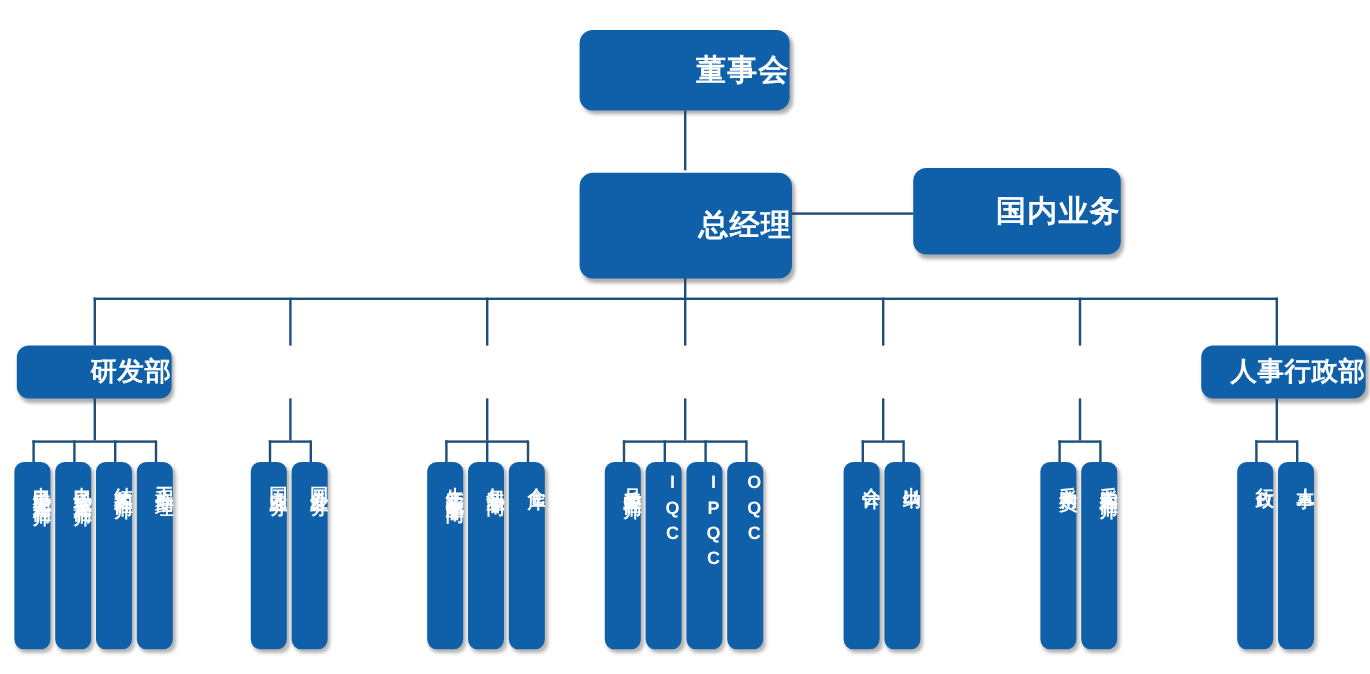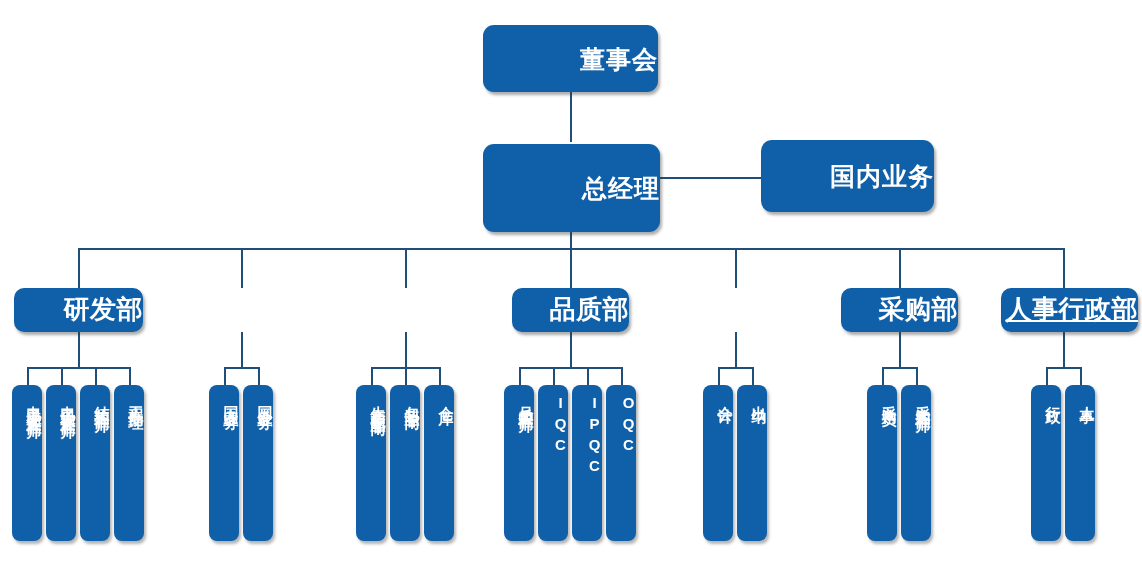--- a/index.html
+++ b/index.html
@@ -39,21 +39,21 @@
     font-weight: bold;
     box-shadow: 2px 3px 3px rgba(60, 60, 60, 0.42);
     line-height: 1.12;
   }
   .node.top {
     font-size: 25px;
     letter-spacing: 1px;
     border-radius: 11px;
   }
   .node.dept {
-    font-size: 26px;
+    font-size: 22px;
     letter-spacing: 0.5px;
     border-radius: 10px;
   }
   
   .node.leaf {
     font-size: 15px;
     border-radius: 8px;
     align-items: flex-start;
     padding-top: 9px;
     box-shadow: 2px 3px 3px rgba(60, 60, 60, 0.38);
@@ -139,27 +139,21 @@
     <span>总经理</span>
   </div>
 
   <div class="node top" style="left:761px; top:140px; width:173px; height:72px;">
     <span>国内业务</span>
   </div>
 
   <div class="node dept" style="left:14px; top:288px; width:129px; height:44px;">
     <span>研发部</span>
   </div>
-  <div class="node dept" style="left:512px; top:288px; width:117px; height:44px;">
-    <span>品质部</span>
-  </div>
-  <div class="node dept" style="left:841px; top:288px; width:117px; height:44px;">
-    <span>采购部</span>
-  </div>
-  <div class="node dept" style="left:1001px; top:288px; width:137px; height:44px;text-decoration:underline;">
+  <div class="node dept" style="left:1001px; top:288px; width:137px; height:44px;">
     <span>人事行政部</span>
   </div>
 
   <div class="node leaf" style="left:12px; top:385px; width:30px; height:156px;">
     <span class="vtext">电子硬件工程师</span>
   </div>
   <div class="node leaf" style="left:46px; top:385px; width:30px; height:156px;">
     <span class="vtext">电子软件工程师</span>
   </div>
   <div class="node leaf" style="left:80px; top:385px; width:30px; height:156px;">

